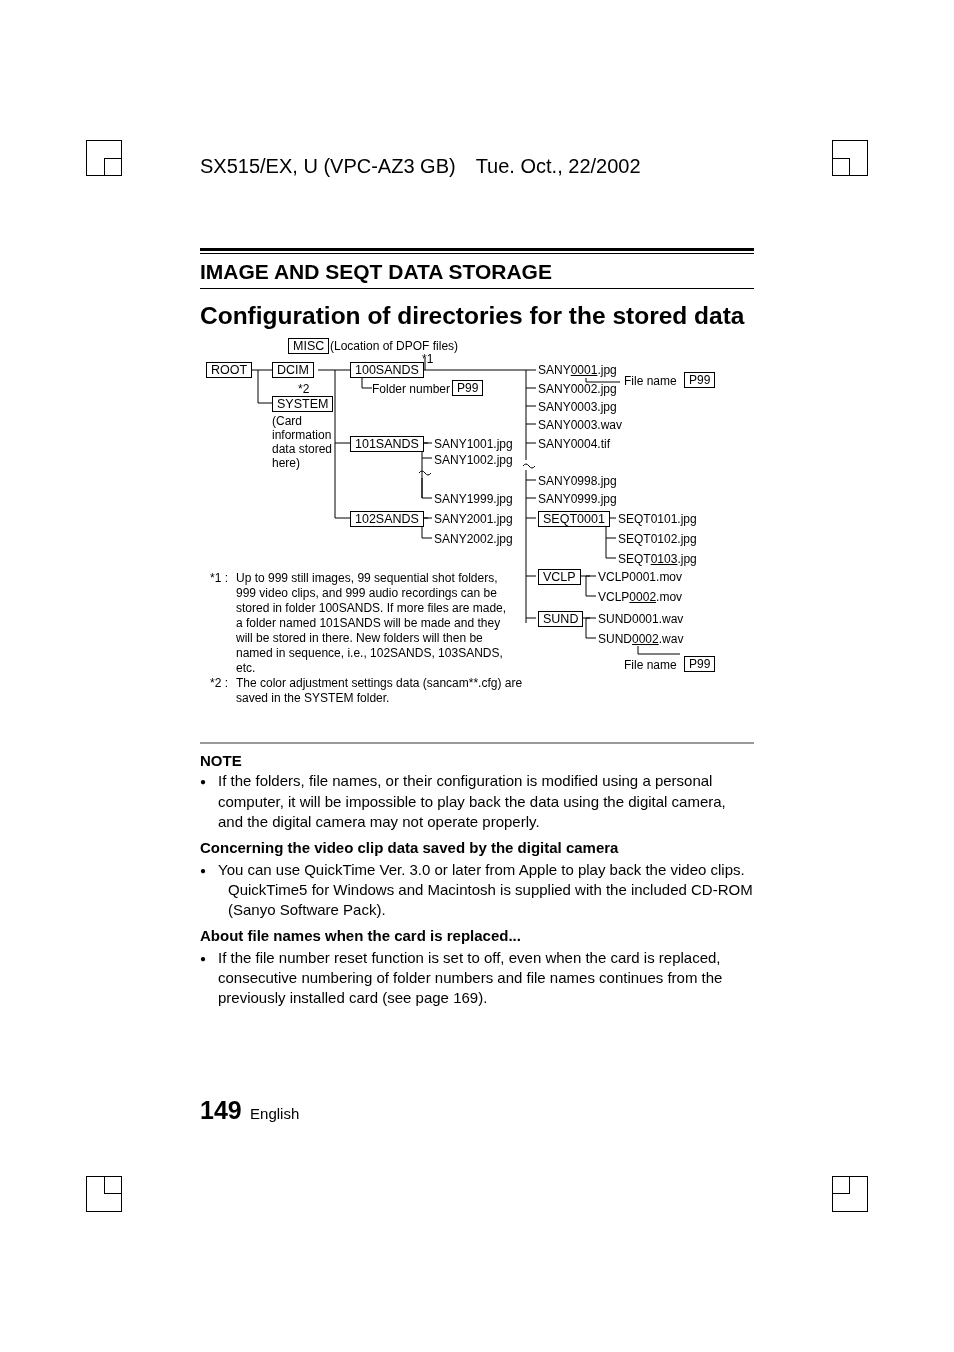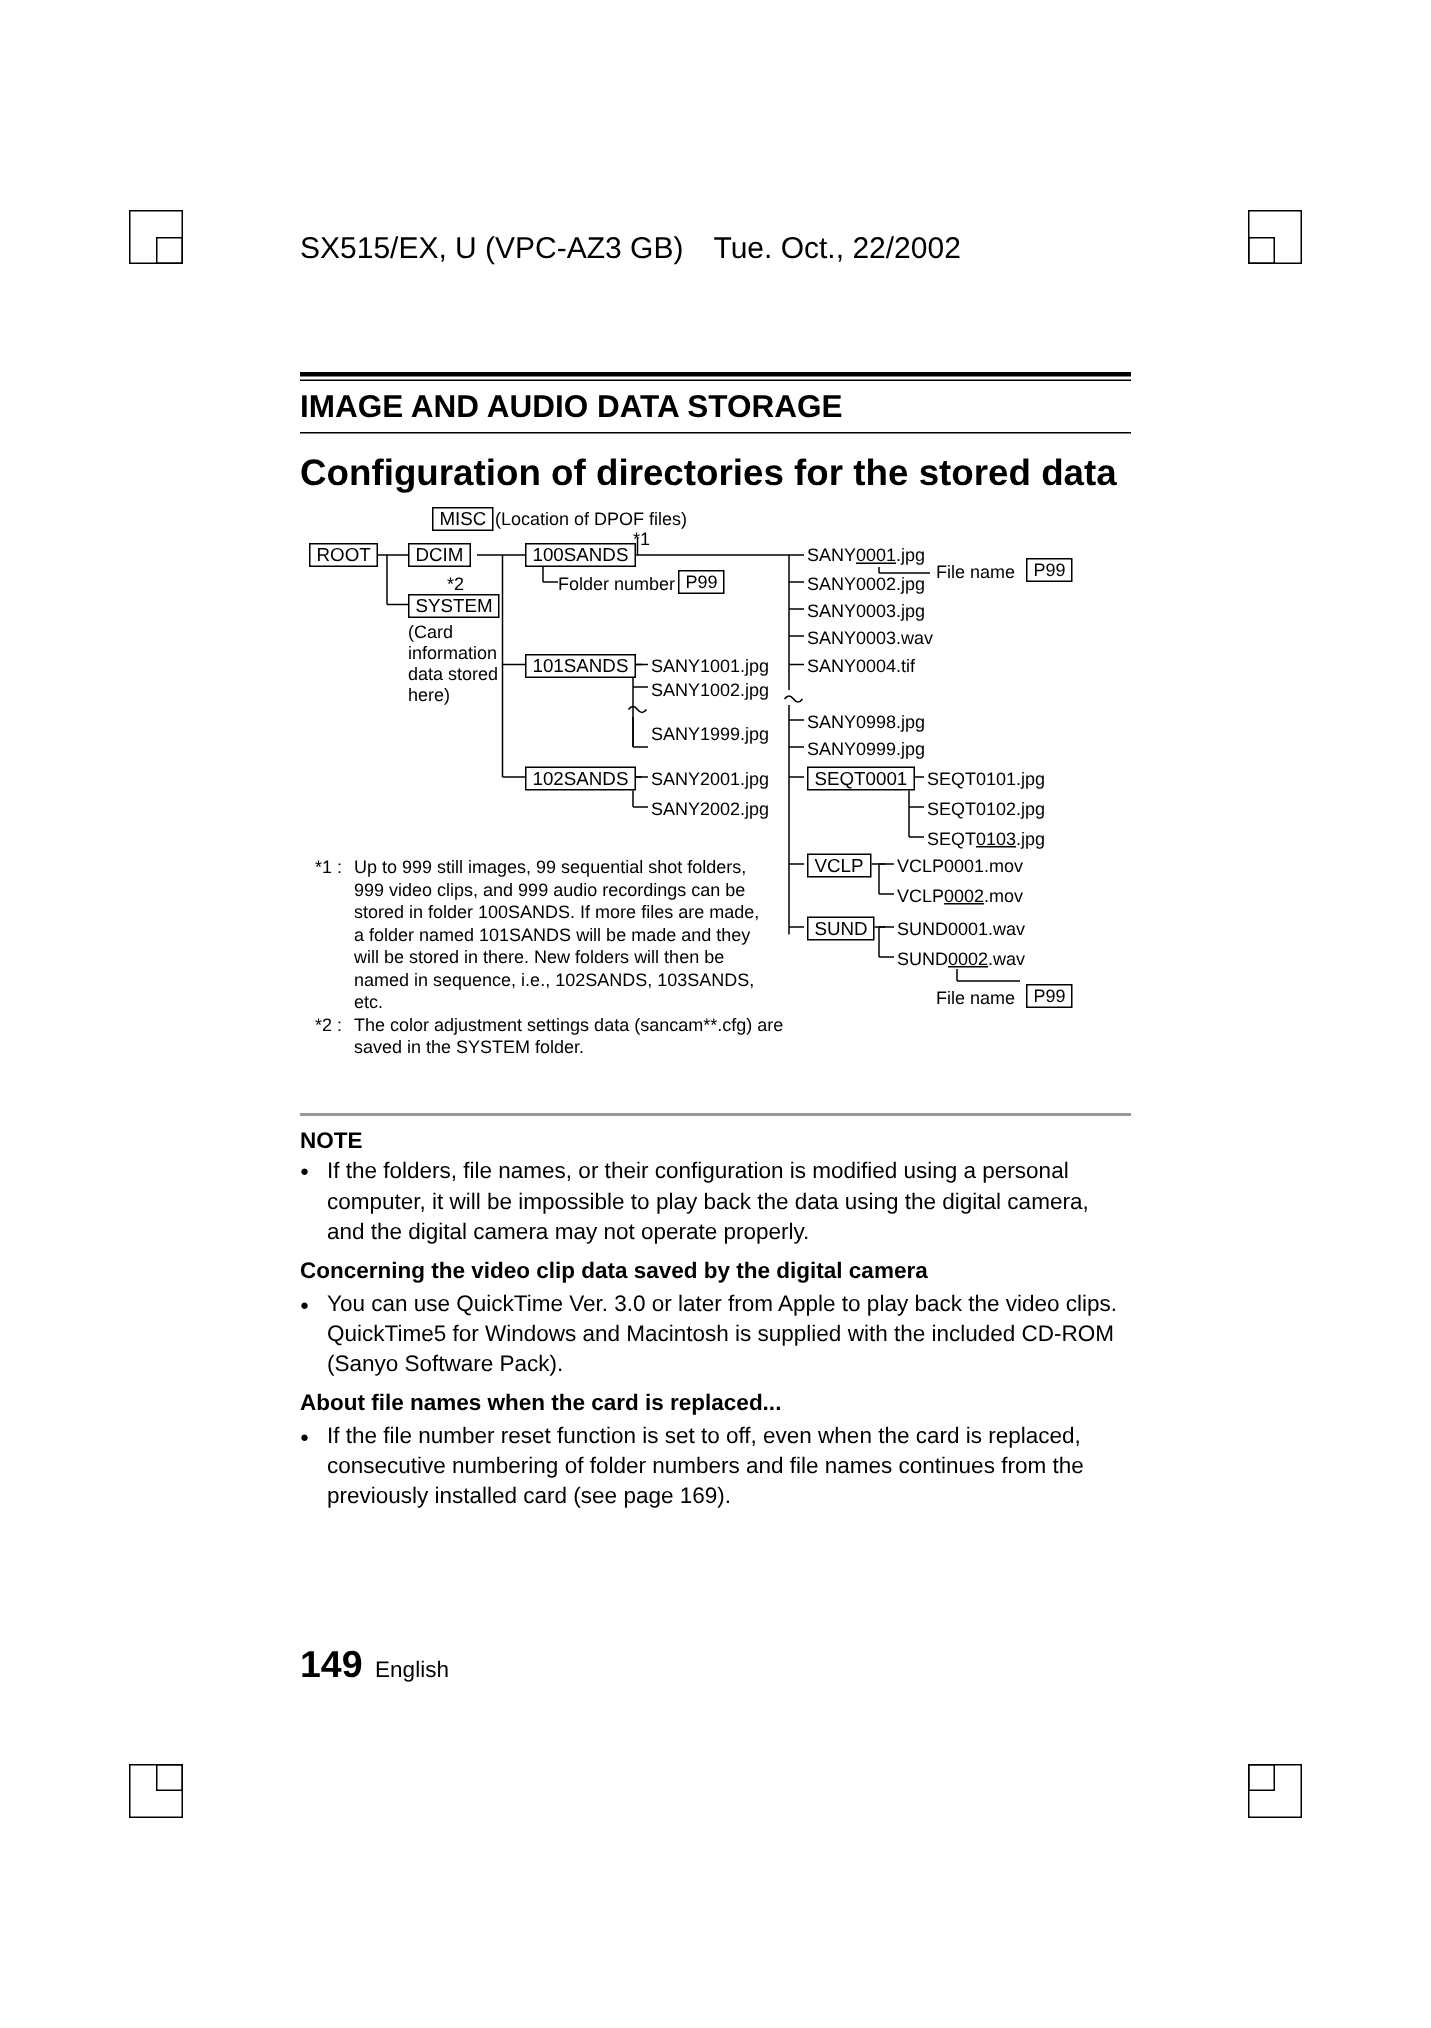--- a/index.html
+++ b/index.html
@@ -103,21 +103,21 @@
     padding-left: 18px;
     position: relative;
   }
   .bullet::before {
     content: "●";
     position: absolute;
     left: 0;
     font-size: 10px;
     top: 4px;
   }
-  .bullet .cont { display: block; }
+  .bullet .cont { display: block; margin-left: 10px; }
   .pagefoot {
     position: absolute;
     top: 1096px;
     left: 200px;
     font-size: 15px;
   }
   .pagefoot b { font-size: 25px; }
   svg.tree { position: absolute; top:0; left:0; }
   .uline { text-decoration: underline; }
 </style>
@@ -134,21 +134,21 @@
     <div class="crop-inner"></div>
   </div>
 <div class="crop-br">
     <div class="crop-inner"></div>
   </div>
 
 <div class="header-line">SX515/EX, U (VPC-AZ3 GB) Tue. Oct., 22/2002</div>
 
 <div class="content">
   <div class="rule-heavy rule-top"></div>
-  <div class="section-title">IMAGE AND AUDIO DATA STORAGE</div>
+  <div class="section-title">IMAGE AND SEQT DATA STORAGE</div>
   <div style="border-top:1px solid #000; margin-top:2px; margin-bottom:12px"></div>
   <div class="subtitle">Configuration of directories for the stored data</div>
 
   <div class="diagram">
     <svg class="tree" width="560" height="390">
       <g stroke="#000" stroke-width="1" fill="none">
 
         <line x1="108" y1="8" x2="108" y2="0"></line>
 
         <line x1="48" y1="32" x2="72" y2="32"></line>
@@ -236,21 +236,21 @@
     </span>
 
     <span class="dpos box" style="top:24px;left:150px">100SANDS</span>
     <span class="dpos small" style="top:14px;left:222px">*1</span>
     <span class="dpos small" style="top:44px;left:172px">Folder number</span>
     <span class="dpos box small" style="top:42px;left:252px">P99</span>
 
     <span class="dpos box" style="top:98px;left:150px">101SANDS</span>
     <span class="dpos small" style="top:99px;left:234px">SANY1001.jpg</span>
     <span class="dpos small" style="top:115px;left:234px">SANY1002.jpg</span>
-    <span class="dpos small" style="top:144px;left:234px">SANY1999.jpg</span>
+    <span class="dpos small" style="top:154px;left:234px">SANY1999.jpg</span>
 
     <span class="dpos box" style="top:173px;left:150px">102SANDS</span>
     <span class="dpos small" style="top:174px;left:234px">SANY2001.jpg</span>
     <span class="dpos small" style="top:194px;left:234px">SANY2002.jpg</span>
 
     <span class="dpos small" style="top:25px;left:338px"><span>SANY</span><span class="uline">0001</span><span>.jpg</span></span>
     <span class="dpos small" style="top:36px;left:424px">File name</span>
     <span class="dpos box small" style="top:34px;left:484px">P99</span>
     <span class="dpos small" style="top:44px;left:338px">SANY0002.jpg</span>
     <span class="dpos small" style="top:62px;left:338px">SANY0003.jpg</span>

